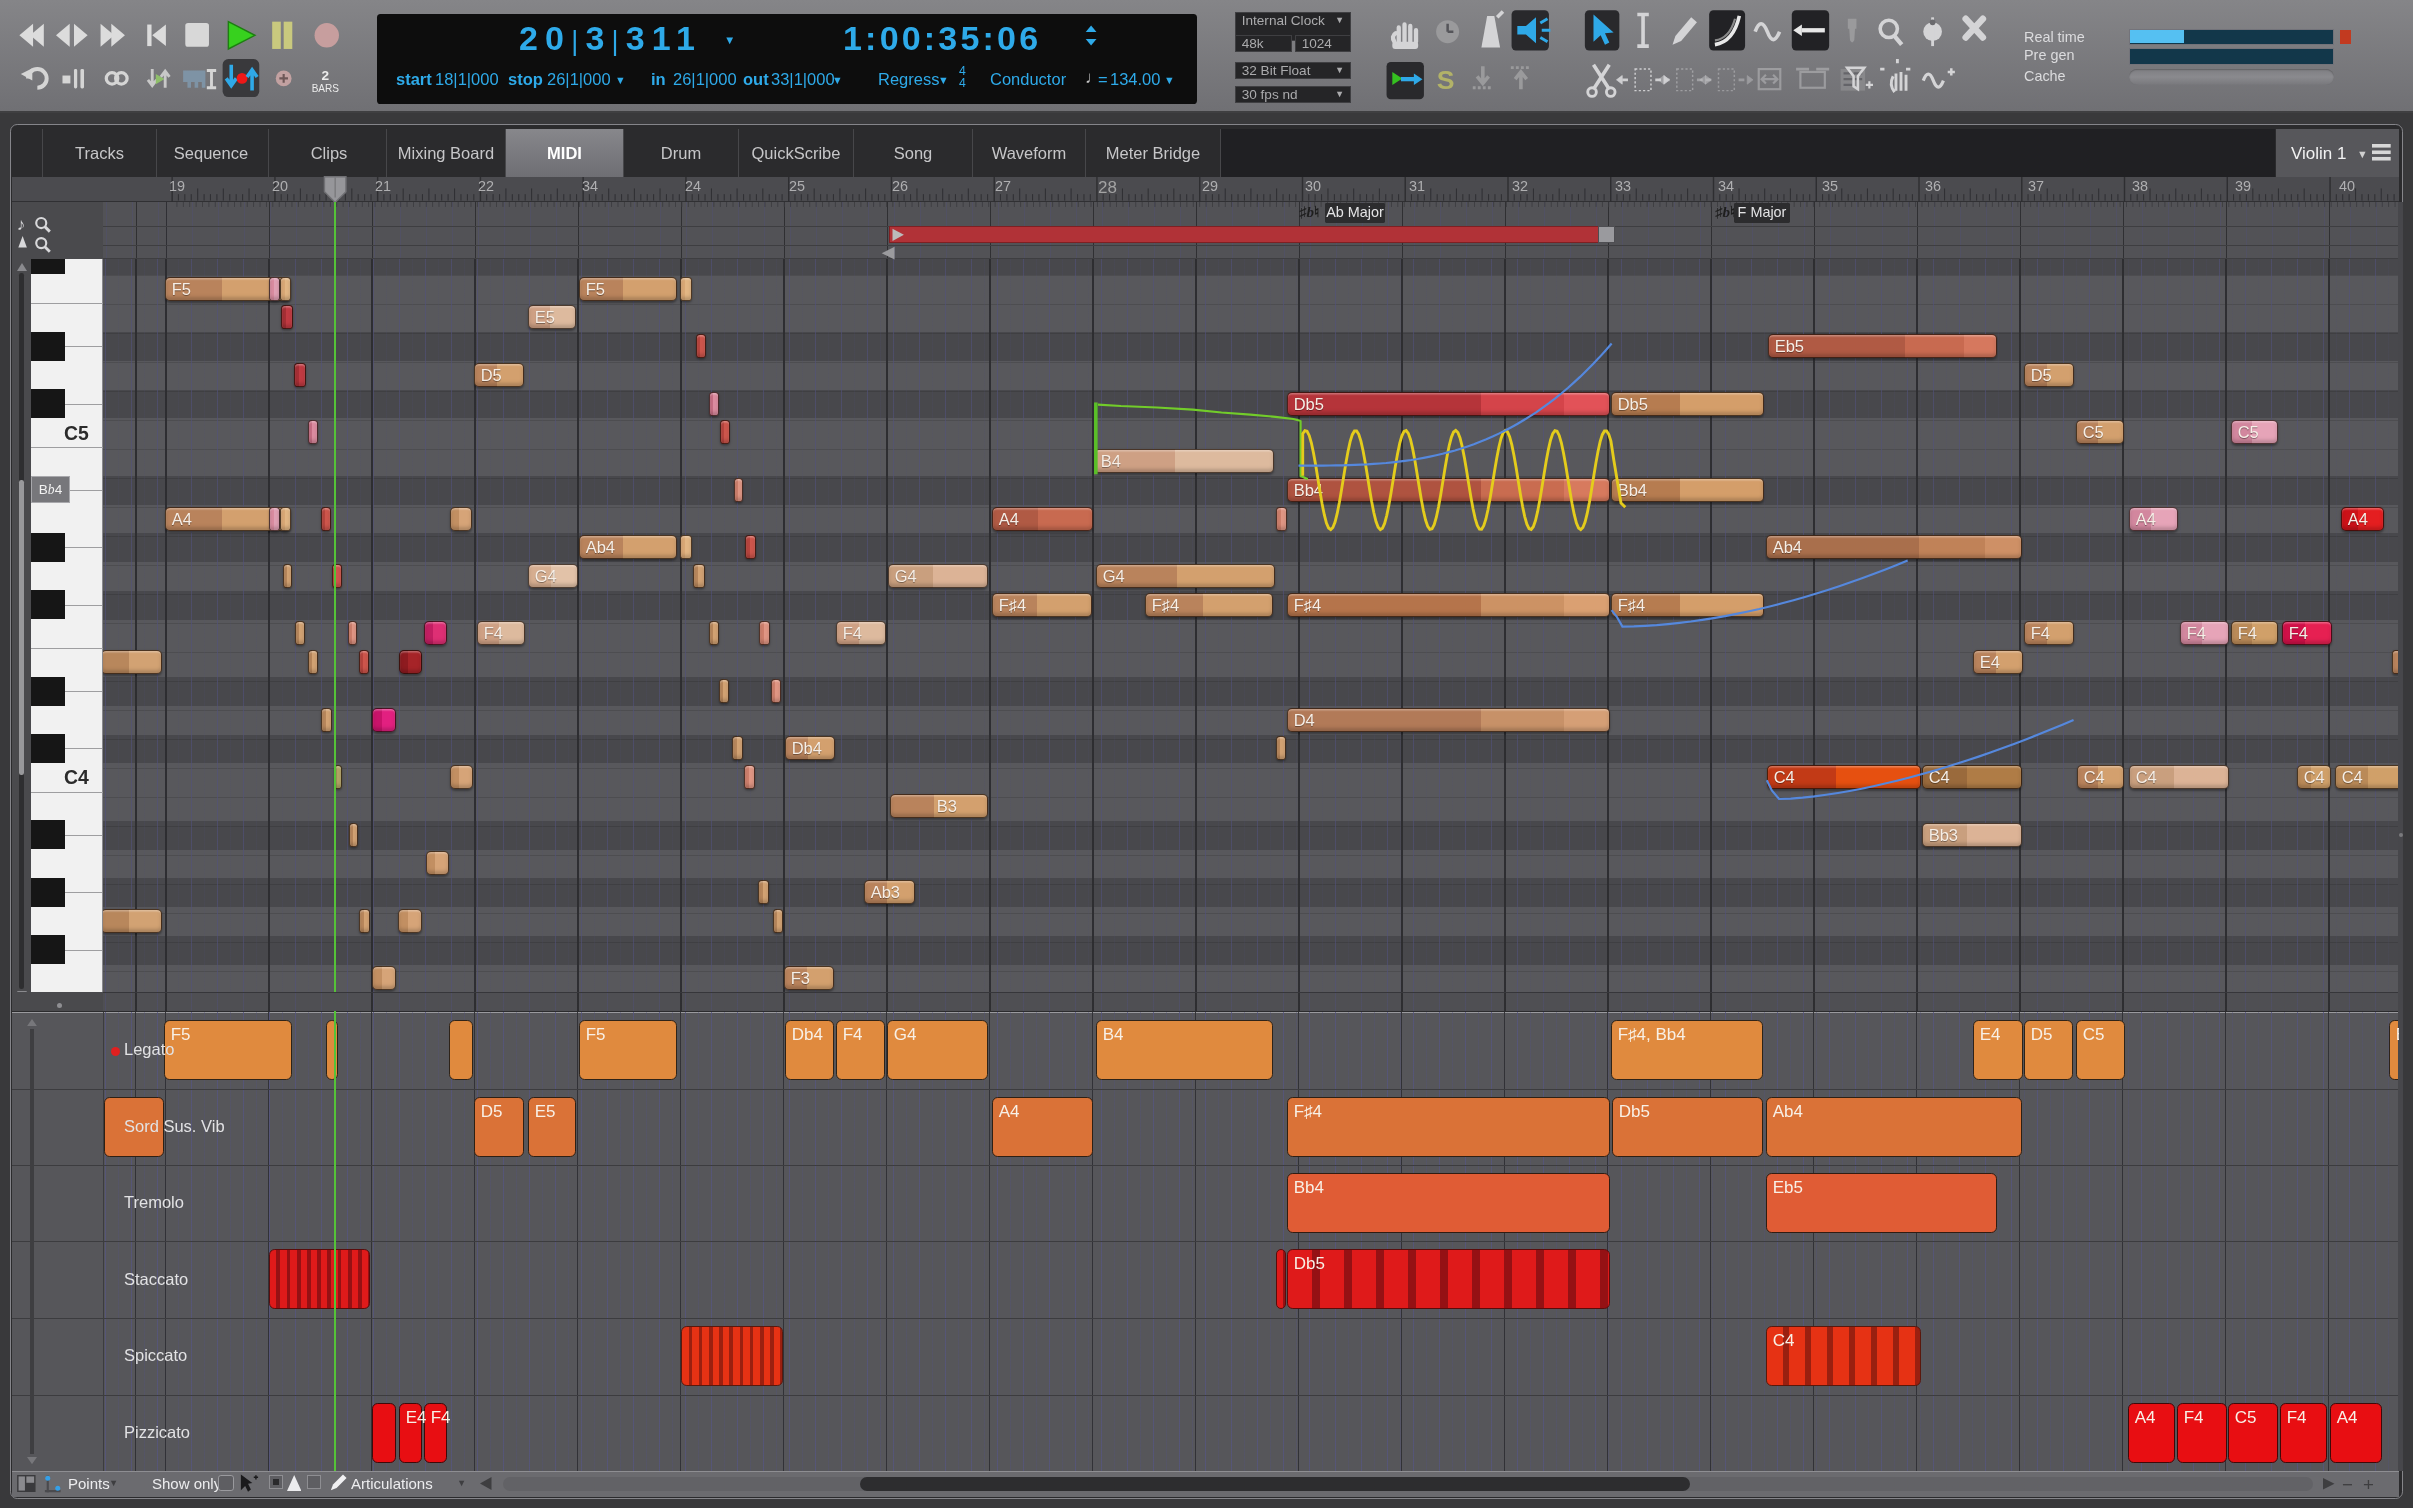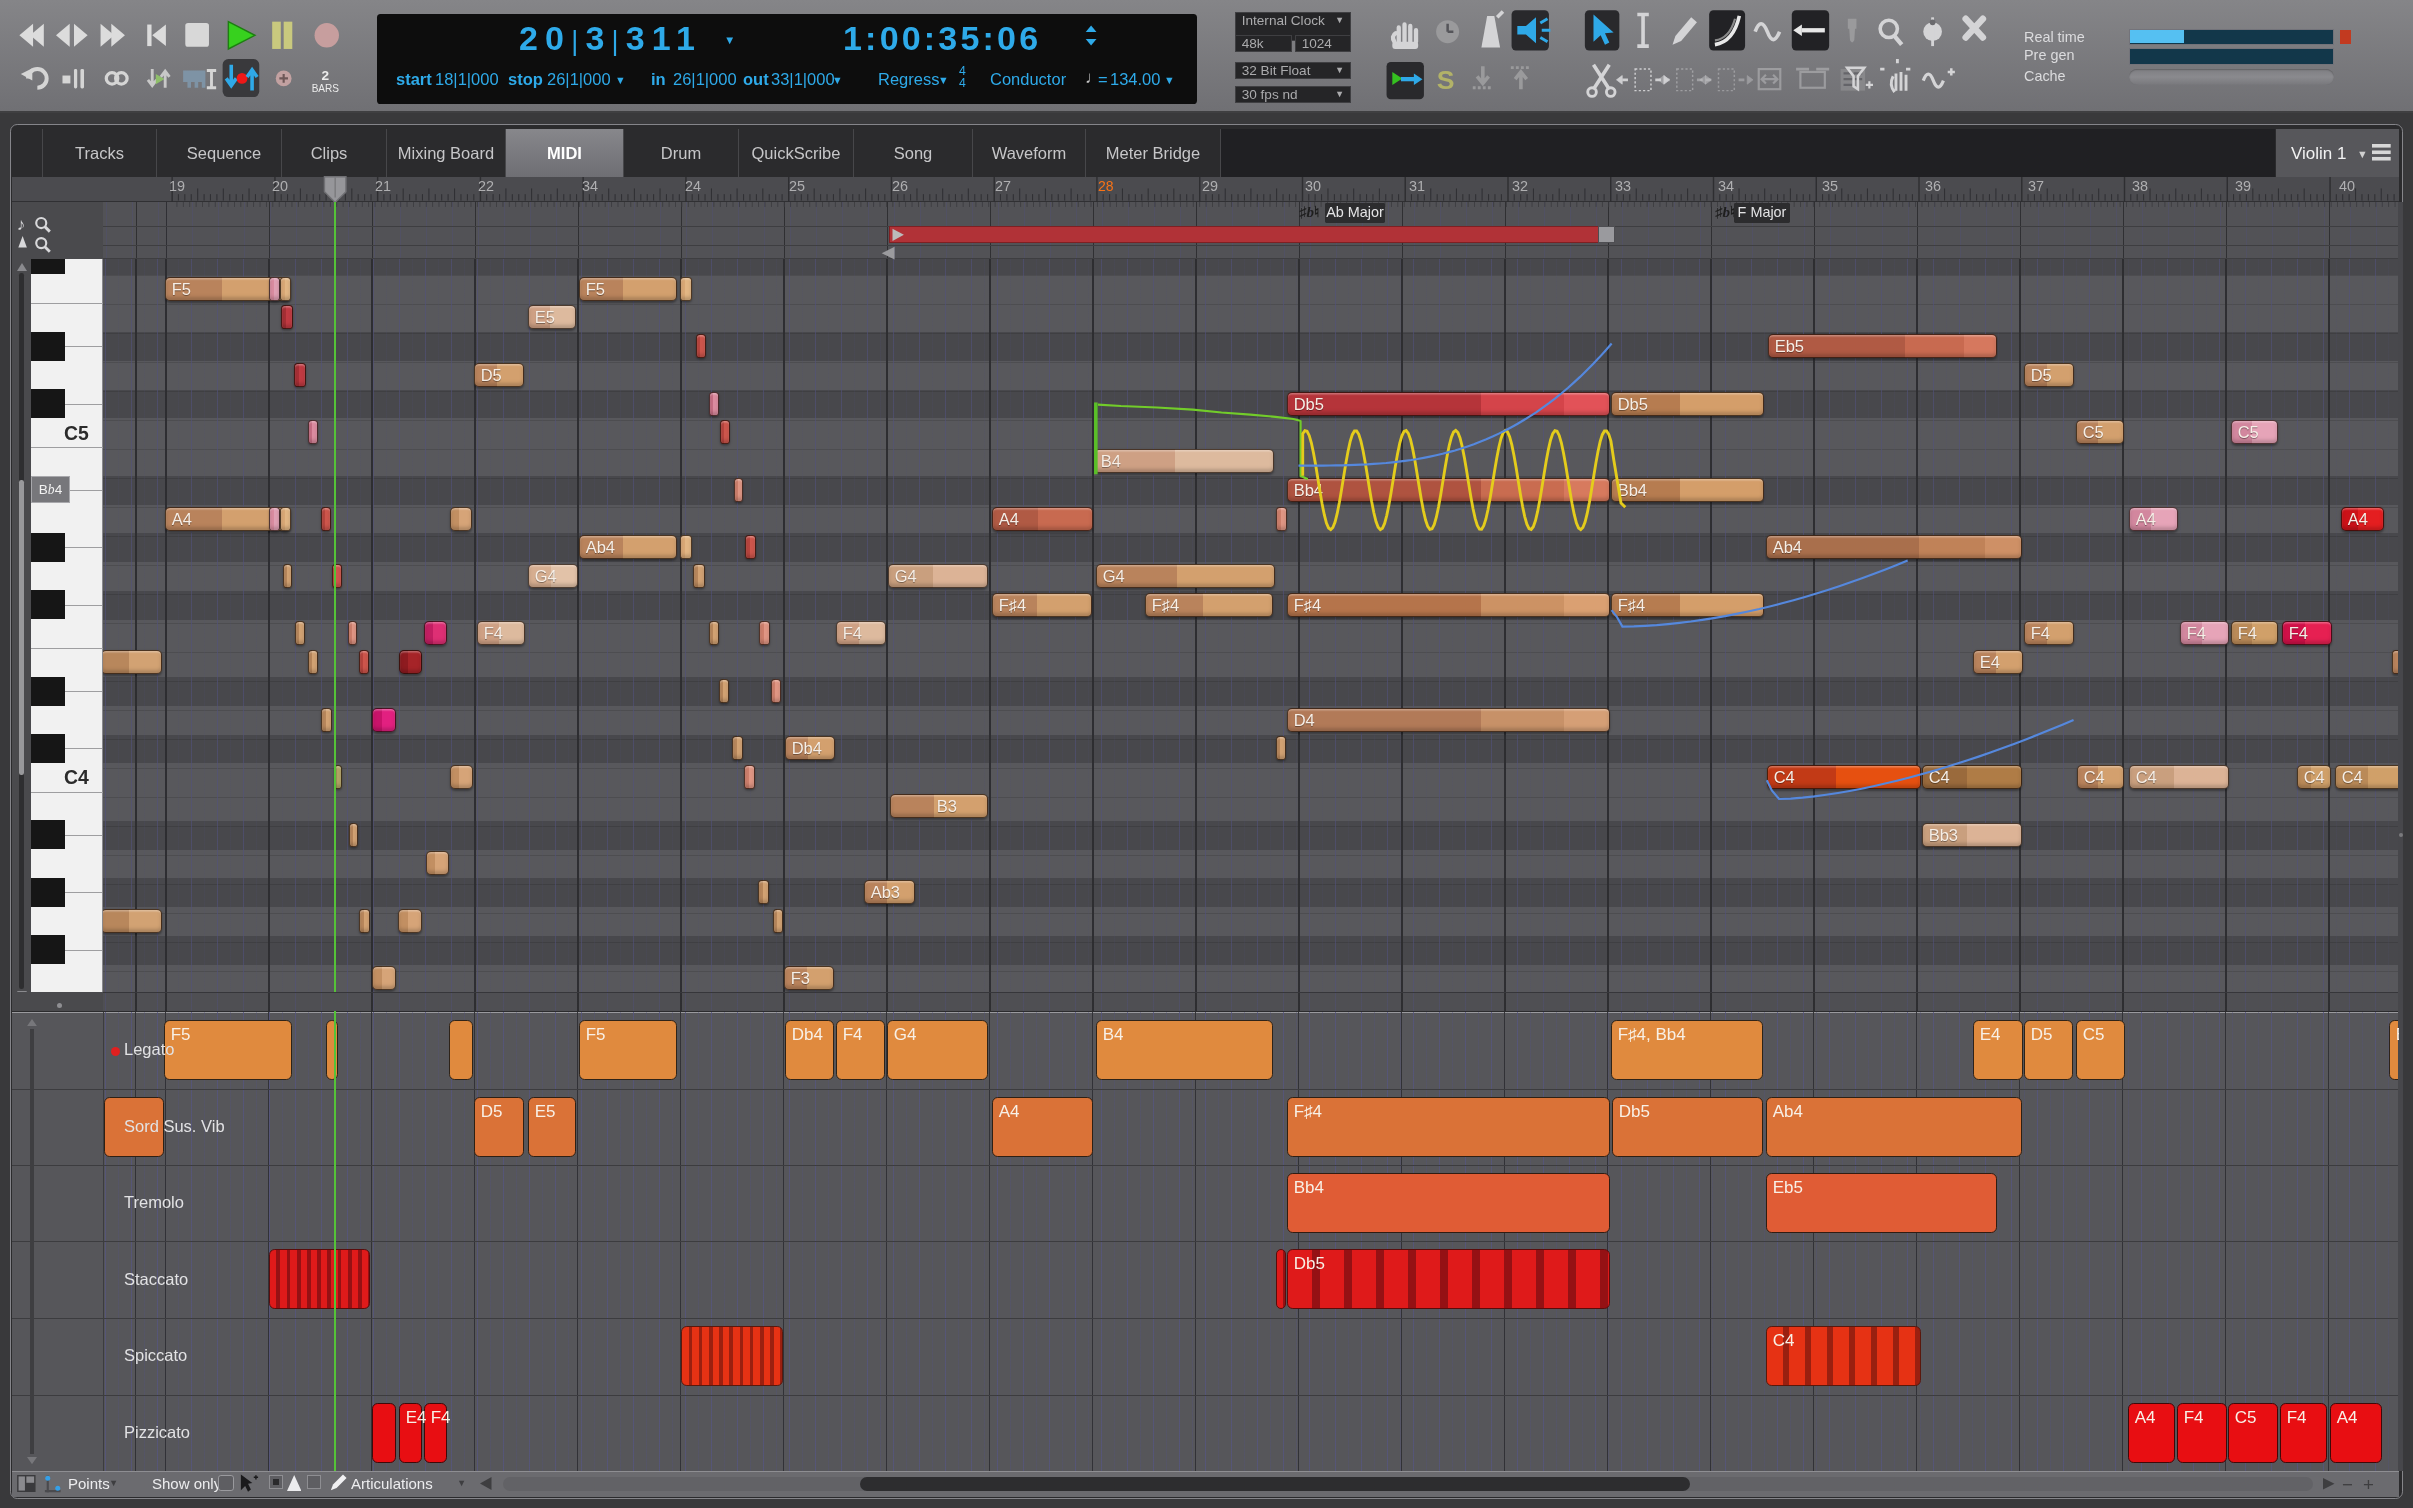--- a/index.html
+++ b/index.html
@@ -182,21 +182,21 @@
 <div class="abs" style="left:2024px;top:68px;width:66px;font-size:14.4px;color:#DCDCDE;">Cache</div>
 <div class="abs" style="left:2129px;top:29px;width:205px;height:16px;background:#12374A;border:1.4px solid #73737A;">
       <div style="position:absolute;left:0;top:0;width:54px;height:13px;background:#55C0F2;"></div>
     </div>
 <div class="abs" style="left:2129px;top:48px;width:205px;height:16.5px;background:#12374A;border:1.4px solid #73737A;"></div>
 <div class="abs" style="left:2129px;top:69px;width:205px;height:16px;background:linear-gradient(#7E7E82,#8A8A8E 50%,#78787C);border-radius:8px;box-shadow:inset 0 0.7px 1.4px rgba(0,0,0,0.3);"></div>
 <div class="abs" style="left:2340px;top:30px;width:10.8px;height:13.6px;background:#C23A20;"></div>
 <div class="abs" style="left:10px;top:124px;width:2393px;height:1375px;background:#2B2B2D;border:1.4px solid #85858A;border-radius:7.2px;"></div>
 <div class="abs tab" style="left:16px;top:129px;width:27px;height:48px;"></div>
 <div class="abs tab" style="left:43px;top:129px;width:114px;height:48px;">Tracks</div>
-<div class="abs tab" style="left:167px;top:129px;width:115px;height:48px;">Sequence</div>
+<div class="abs tab" style="left:154px;top:129px;width:115px;height:48px;">Sequence</div>
 <div class="abs tab" style="left:272px;top:129px;width:115px;height:48px;">Clips</div>
 <div class="abs tab" style="left:387px;top:129px;width:119px;height:48px;">Mixing Board</div>
 <div class="abs tab" style="left:506px;top:129px;width:118px;height:48px;background:linear-gradient(#87878B,#6E6E73);color:#FFFFFF;font-weight:bold;">MIDI</div>
 <div class="abs tab" style="left:624px;top:129px;width:115px;height:48px;">Drum</div>
 <div class="abs tab" style="left:739px;top:129px;width:115px;height:48px;">QuickScribe</div>
 <div class="abs tab" style="left:854px;top:129px;width:119px;height:48px;">Song</div>
 <div class="abs tab" style="left:973px;top:129px;width:113px;height:48px;">Waveform</div>
 <div class="abs tab" style="left:1086px;top:129px;width:135px;height:48px;">Meter Bridge</div>
 <div class="abs" style="left:1221px;top:129px;width:1054px;height:48px;background:#202023;"></div>
 <div class="abs" style="left:2276px;top:129px;width:123px;height:48px;background:#57575B;"></div>
@@ -566,21 +566,21 @@
     </svg>
 <div class="abs" style="left:169px;top:178px;font-size:14.4px;color:#AFAFB1;">19</div>
 <div class="abs" style="left:272px;top:178px;font-size:14.4px;color:#AFAFB1;">20</div>
 <div class="abs" style="left:375px;top:178px;font-size:14.4px;color:#AFAFB1;">21</div>
 <div class="abs" style="left:478px;top:178px;font-size:14.4px;color:#AFAFB1;">22</div>
 <div class="abs" style="left:582px;top:178px;font-size:14.4px;color:#AFAFB1;">34</div>
 <div class="abs" style="left:685px;top:178px;font-size:14.4px;color:#AFAFB1;">24</div>
 <div class="abs" style="left:789px;top:178px;font-size:14.4px;color:#AFAFB1;">25</div>
 <div class="abs" style="left:892px;top:178px;font-size:14.4px;color:#AFAFB1;">26</div>
 <div class="abs" style="left:995px;top:178px;font-size:14.4px;color:#AFAFB1;">27</div>
-<div class="abs" style="left:1098px;top:178px;font-size:14px;color:#f97316;">28</div>
+<div class="abs" style="left:1098px;top:178px;font-size:17px;color:#a3a3a3;">28</div>
 <div class="abs" style="left:1202px;top:178px;font-size:14.4px;color:#AFAFB1;">29</div>
 <div class="abs" style="left:1305px;top:178px;font-size:14.4px;color:#AFAFB1;">30</div>
 <div class="abs" style="left:1409px;top:178px;font-size:14.4px;color:#AFAFB1;">31</div>
 <div class="abs" style="left:1512px;top:178px;font-size:14.4px;color:#AFAFB1;">32</div>
 <div class="abs" style="left:1615px;top:178px;font-size:14.4px;color:#AFAFB1;">33</div>
 <div class="abs" style="left:1718px;top:178px;font-size:14.4px;color:#AFAFB1;">34</div>
 <div class="abs" style="left:1822px;top:178px;font-size:14.4px;color:#AFAFB1;">35</div>
 <div class="abs" style="left:1925px;top:178px;font-size:14.4px;color:#AFAFB1;">36</div>
 <div class="abs" style="left:2028px;top:178px;font-size:14.4px;color:#AFAFB1;">37</div>
 <div class="abs" style="left:2132px;top:178px;font-size:14.4px;color:#AFAFB1;">38</div>

